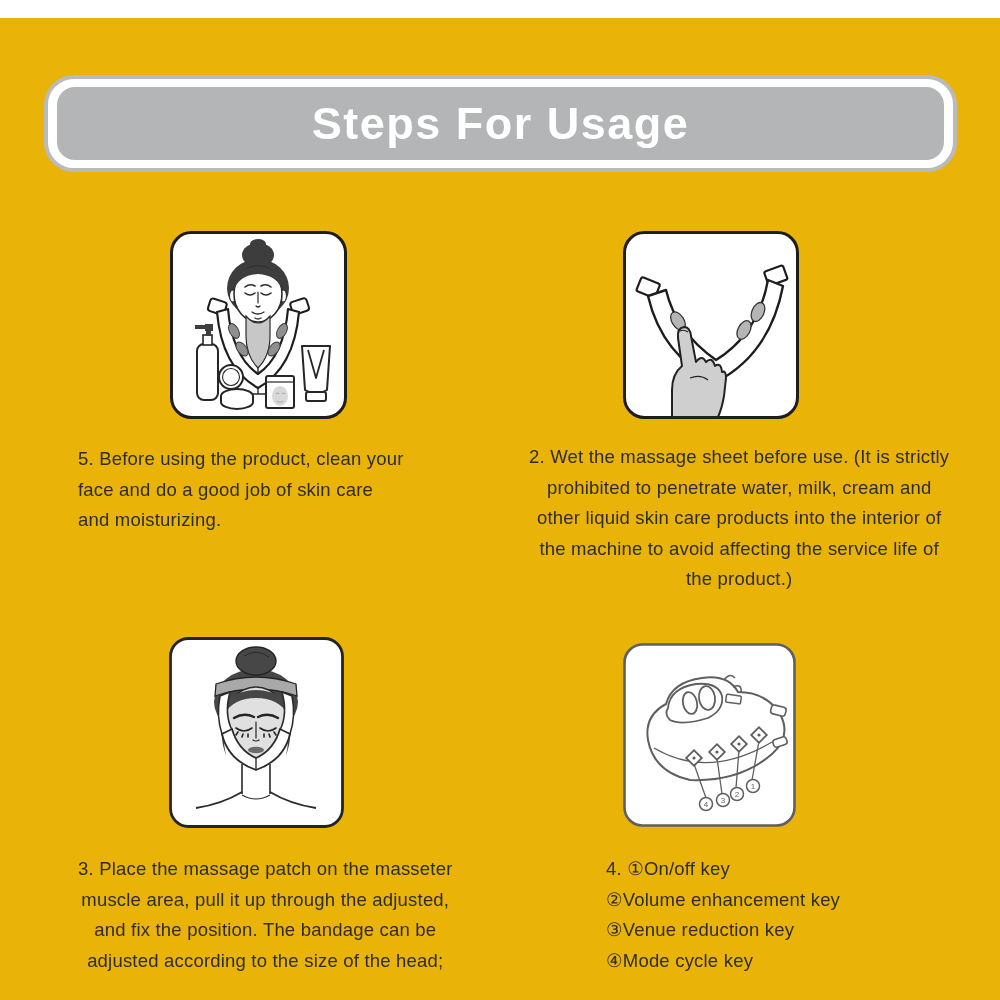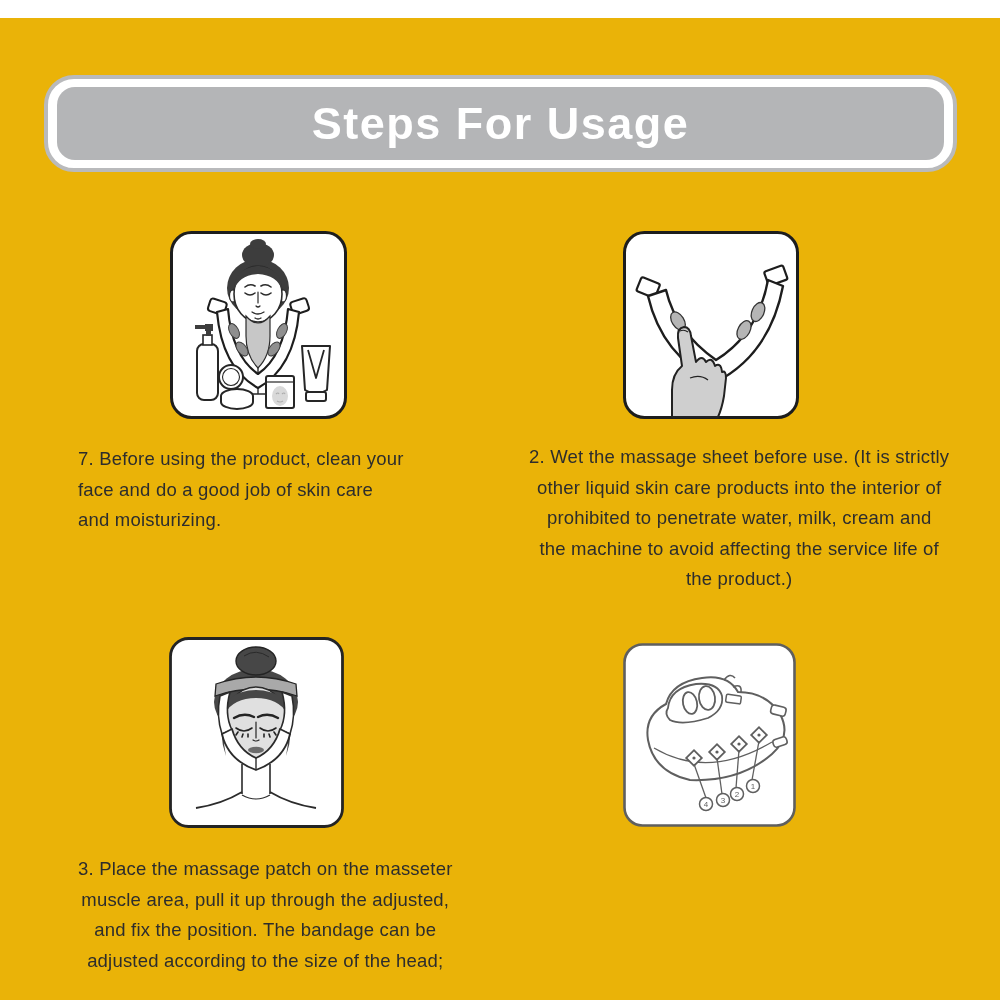--- a/index.html
+++ b/index.html
@@ -211,34 +211,40 @@
         <circle cx="133" cy="146" r="6.5" fill="#ffffff" stroke="#5f5f5f" stroke-width="1.5"></circle>
         <text x="86" y="167">4</text>
         <text x="103" y="163">3</text>
         <text x="117" y="157">2</text>
         <text x="133" y="149">1</text>
       </g>
     </svg>
   </div>
 
   <div class="step-text t1">
-    <div>7. Before using the product, clean your</div>
+    <div>5. Before using the product, clean your</div>
     <div>face and do a good job of skin care</div>
     <div>and moisturizing.</div>
   </div>
 
   <div class="step-text t2">
     <div>2. Wet the massage sheet before use. (It is strictly</div>
+    <div>prohibited to penetrate water, milk, cream and</div>
     <div>other liquid skin care products into the interior of</div>
-    <div>prohibited to penetrate water, milk, cream and</div>
     <div>the machine to avoid affecting the service life of</div>
     <div>the product.)</div>
   </div>
 
   <div class="step-text t3">
     <div>3. Place the massage patch on the masseter</div>
     <div>muscle area, pull it up through the adjusted,</div>
     <div>and fix the position. The bandage can be</div>
     <div>adjusted according to the size of the head;</div>
   </div>
 
+  <div class="step-text t4">
+    <div>4. ①On/off key</div>
+    <div>②Volume enhancement key</div>
+    <div>③Venue reduction key</div>
+    <div>④Mode cycle key</div>
+  </div>
 
 </div>
 
 </body></html>

